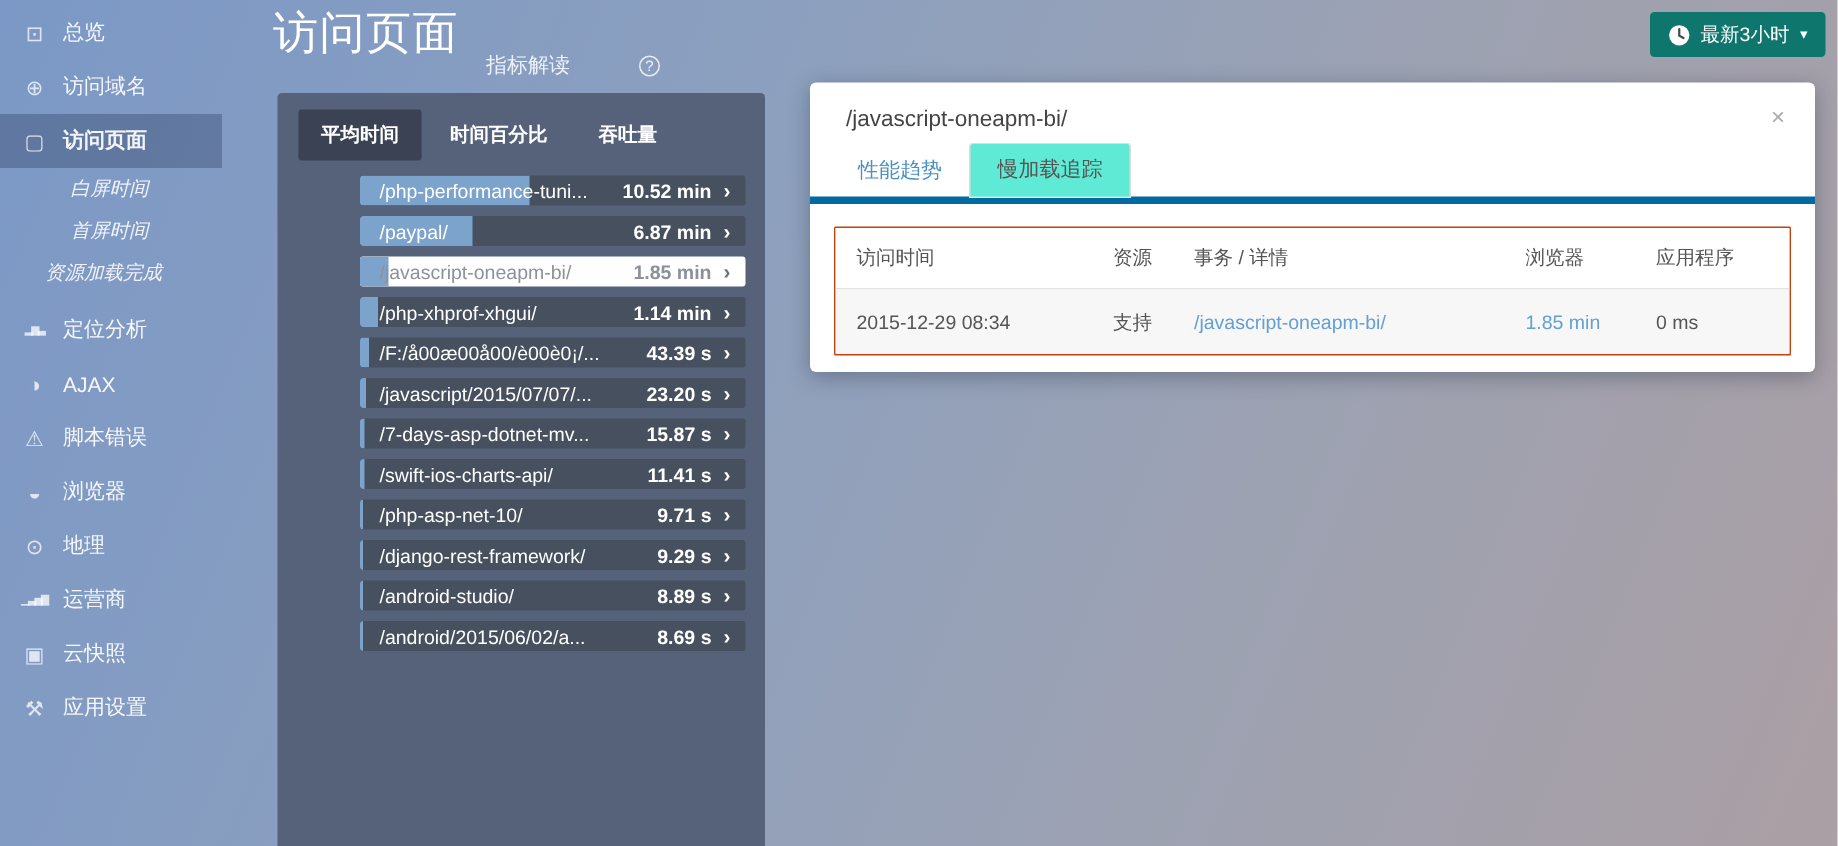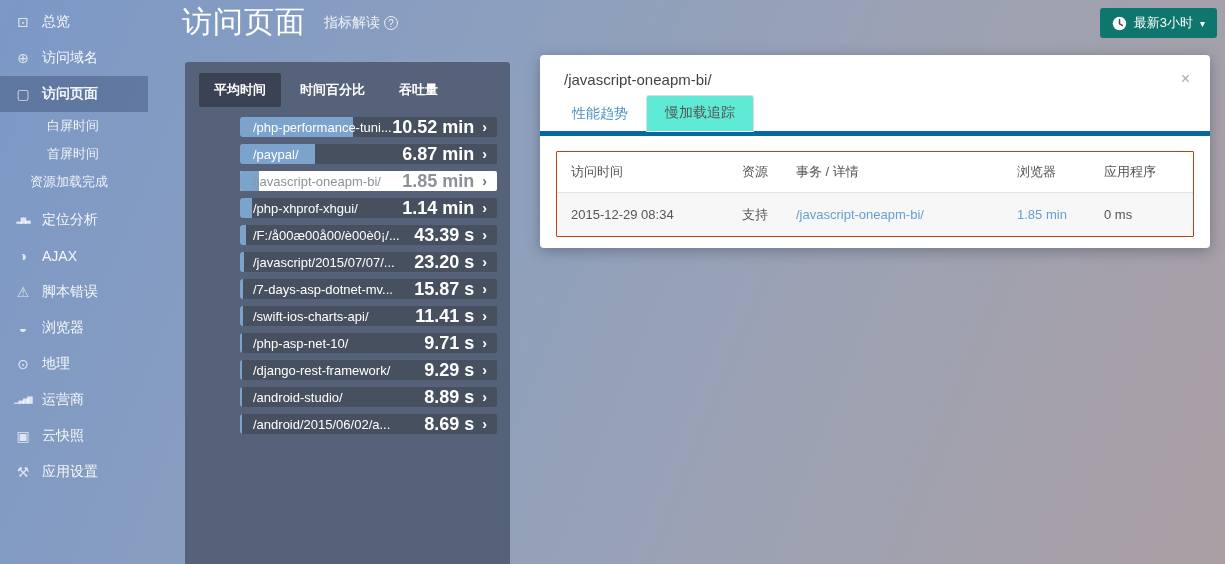--- a/index.html
+++ b/index.html
@@ -12,27 +12,27 @@
 
   
   .sidebar { position:absolute; left:0; top:0; width:148px; height:564px; padding-top:4px; }
   .side-item { display:flex; align-items:center; height:36px; padding-left:12px;
                font-size:14px; color:rgba(255,255,255,.92); cursor:pointer; }
   .side-item .ic { width:22px; text-align:center; margin-right:8px; font-size:14px;
                    color:rgba(255,255,255,.75); }
   .side-item .ic.bars { font-size:7px; letter-spacing:-1px; }
   .side-item.selected { background:rgba(47,66,102,.38); font-weight:bold; }
   .side-sub { display:flex; align-items:center; height:28px; padding-left:47px;
-              font-size:13px; color:rgba(255,255,255,.88); cursor:pointer; }
+              font-size:13px; color:rgba(255,255,255,.88); cursor:pointer;font-style:italic; }
 
   
   .page-header { position:absolute; left:182px; top:2px; display:flex; align-items:flex-start; }
   .page-title { font-size:30px; font-weight:500; color:#fff; letter-spacing:1px; }
-  .subtitle { display:flex; align-items:center; margin:12px 0 0 18px; font-size:14px;
-              color:rgba(255,255,255,.85); cursor:pointer; }
+  .subtitle { display:flex; align-items:center; margin:33px 0 0 18px; font-size:14px;
+              color:rgba(255,255,255,.85); cursor:pointer;gap:42px; }
   .help-circle { display:inline-block; width:14px; height:14px; margin-left:4px;
                  border:1px solid rgba(255,255,255,.8); border-radius:50%;
                  font-size:10px; line-height:13px; text-align:center; }
 
   .time-btn { position:absolute; top:8px; right:8px; height:30px; display:flex; align-items:center;
               background:#0f766e; border:none; border-radius:3px; color:#fff; font-size:13px;
               padding:0 12px; cursor:pointer; font-family:inherit; }
   .time-btn .clock { margin-right:7px; display:inline-flex; }
   .time-btn .caret { margin-left:7px; font-size:10px; }
 
@@ -44,21 +44,21 @@
               border-radius:2px; cursor:pointer; white-space:nowrap; }
   .list-tab.selected { background:#3a4253; }
   .list-items { padding:0 13px; }
   .p-item { position:relative; height:20px; margin-bottom:7px; background:#47505e;
             border-radius:2px; display:flex; align-items:center; overflow:hidden;
             cursor:pointer;margin-left:42px; }
   .p-item .bar { position:absolute; left:0; top:0; bottom:0; background:#7ba3cc;
                  border-radius:2px 0 0 2px; }
   .p-item .path { position:relative; flex:1; font-size:13px; padding-left:13px;
                   white-space:nowrap; overflow:hidden; }
-  .p-item .val { position:relative; font-size:18px; font-weight:bold; white-space:nowrap; }
+  .p-item .val { position:relative; font-size:13px; font-weight:bold; white-space:nowrap; }
   .p-item .chev { position:relative; font-size:14px; font-weight:bold; padding:0 10px 0 8px;
                   line-height:1; }
   .p-item.selected { background:#fff; }
   .p-item.selected .path { color:#8d9299; }
   .p-item.selected .val { color:#8d9299; }
   .p-item.selected .chev { color:#6b7widow8; color:#6b7280; }
 
   
   .detail-card { position:absolute; left:540px; top:55px; width:670px; height:193px;
                  background:#fff; border-radius:4px; box-shadow:0 3px 14px rgba(30,40,60,.35);

